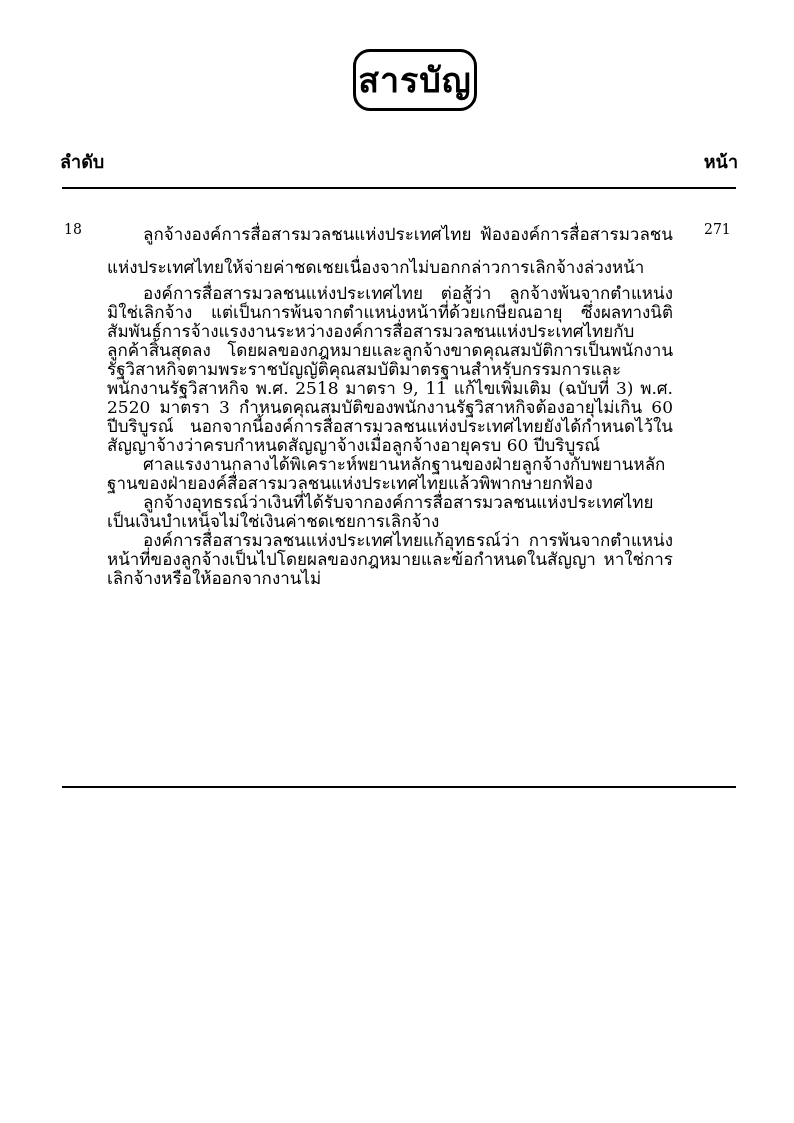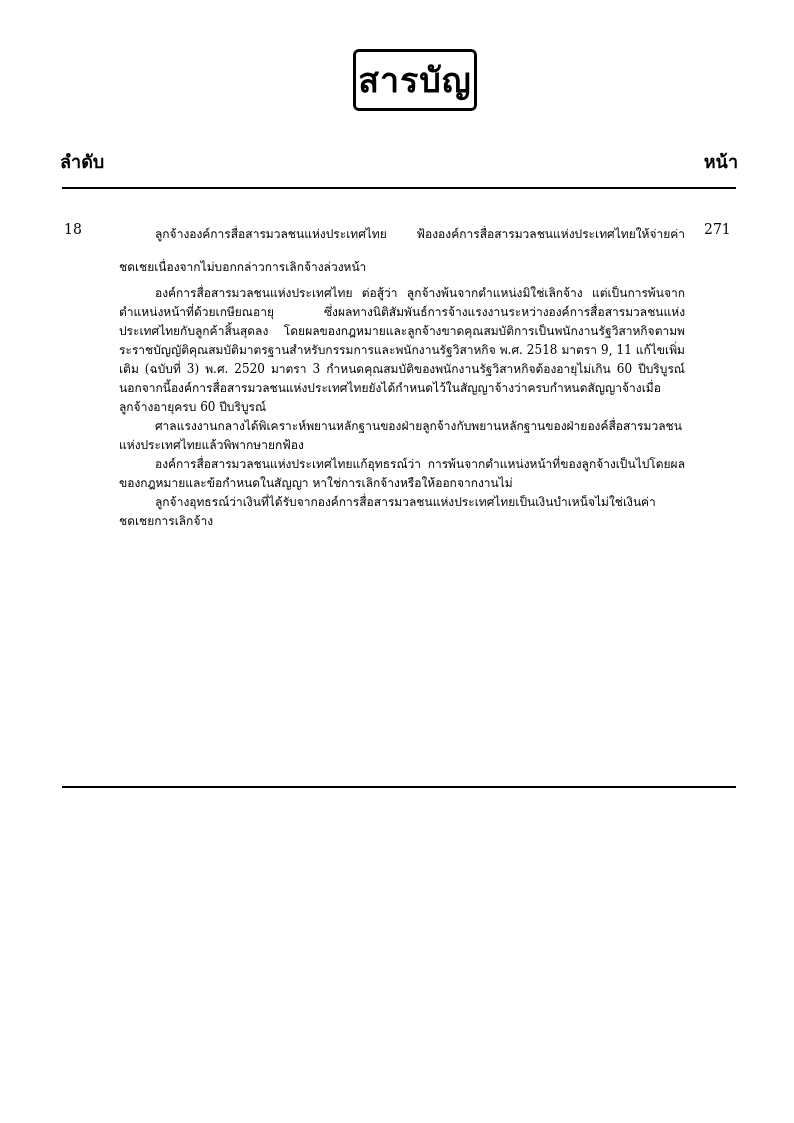--- a/index.html
+++ b/index.html
@@ -15,21 +15,21 @@
       font-family: "DejaVu Serif", "Liberation Serif", serif;
       color: #000000;
     }
     .title-box {
       position: absolute;
       left: 353px;
       top: 49px;
       width: 124px;
       height: 62px;
       border: 3px solid #000;
-      border-radius: 6px;
+      border-radius: 17px;
       box-sizing: border-box;
       display: flex;
       align-items: center;
       justify-content: center;
     }
     .title-text {
       font-family: "DejaVu Sans", "Liberation Sans", sans-serif;
       font-weight: bold;
       font-size: 34px;
       line-height: 1;
@@ -66,22 +66,21 @@
       left: 704px;
       top: 218px;
       font-size: 14px;
       line-height: 22px;
     }
     .entry-body {
       position: absolute;
       left: 107px;
       top: 218px;
       width: 566px;
-      font-size: 12px;
-      margin-left: 12px;
+      font-size: 17px;
     }
     .para {
       margin: 0;
       line-height: 19px;
       text-align: justify;
       text-indent: 36px;
     }
     .para.first {
       line-height: 33px;
       text-indent: 36px;
@@ -98,19 +97,19 @@
 <div class="col-header right">หน้า</div>
 
 <div class="rule top"></div>
 
 <div>
   <div class="entry-num">18</div>
   <div class="entry-body">
     <p class="para first">ลูกจ้างองค์การสื่อสารมวลชนแห่งประเทศไทย ฟ้ององค์การสื่อสารมวลชนแห่งประเทศไทยให้จ่ายค่าชดเชยเนื่องจากไม่บอกกล่าวการเลิกจ้างล่วงหน้า</p>
     <p class="para">องค์การสื่อสารมวลชนแห่งประเทศไทย ต่อสู้ว่า ลูกจ้างพ้นจากตำแหน่งมิใช่เลิกจ้าง แต่เป็นการพ้นจากตำแหน่งหน้าที่ด้วยเกษียณอายุ ซึ่งผลทางนิติสัมพันธ์การจ้างแรงงานระหว่างองค์การสื่อสารมวลชนแห่งประเทศไทยกับลูกค้าสิ้นสุดลง โดยผลของกฎหมายและลูกจ้างขาดคุณสมบัติการเป็นพนักงานรัฐวิสาหกิจตามพระราชบัญญัติคุณสมบัติมาตรฐานสำหรับกรรมการและพนักงานรัฐวิสาหกิจ พ.ศ. 2518 มาตรา 9, 11 แก้ไขเพิ่มเติม (ฉบับที่ 3) พ.ศ. 2520 มาตรา 3 กำหนดคุณสมบัติของพนักงานรัฐวิสาหกิจต้องอายุไม่เกิน 60 ปีบริบูรณ์ นอกจากนี้องค์การสื่อสารมวลชนแห่งประเทศไทยยังได้กำหนดไว้ในสัญญาจ้างว่าครบกำหนดสัญญาจ้างเมื่อลูกจ้างอายุครบ 60 ปีบริบูรณ์</p>
     <p class="para">ศาลแรงงานกลางได้พิเคราะห์พยานหลักฐานของฝ่ายลูกจ้างกับพยานหลักฐานของฝ่ายองค์สื่อสารมวลชนแห่งประเทศไทยแล้วพิพากษายกฟ้อง</p>
+    <p class="para">ลูกจ้างอุทธรณ์ว่าเงินที่ได้รับจากองค์การสื่อสารมวลชนแห่งประเทศไทยเป็นเงินบำเหน็จไม่ใช่เงินค่าชดเชยการเลิกจ้าง</p>
     <p class="para">องค์การสื่อสารมวลชนแห่งประเทศไทยแก้อุทธรณ์ว่า การพ้นจากตำแหน่งหน้าที่ของลูกจ้างเป็นไปโดยผลของกฎหมายและข้อกำหนดในสัญญา หาใช่การเลิกจ้างหรือให้ออกจากงานไม่</p>
-    <p class="para">ลูกจ้างอุทธรณ์ว่าเงินที่ได้รับจากองค์การสื่อสารมวลชนแห่งประเทศไทยเป็นเงินบำเหน็จไม่ใช่เงินค่าชดเชยการเลิกจ้าง</p>
   </div>
   <div class="entry-page">271</div>
 </div>
 
 <div class="rule bottom"></div>
 
 </body></html>

